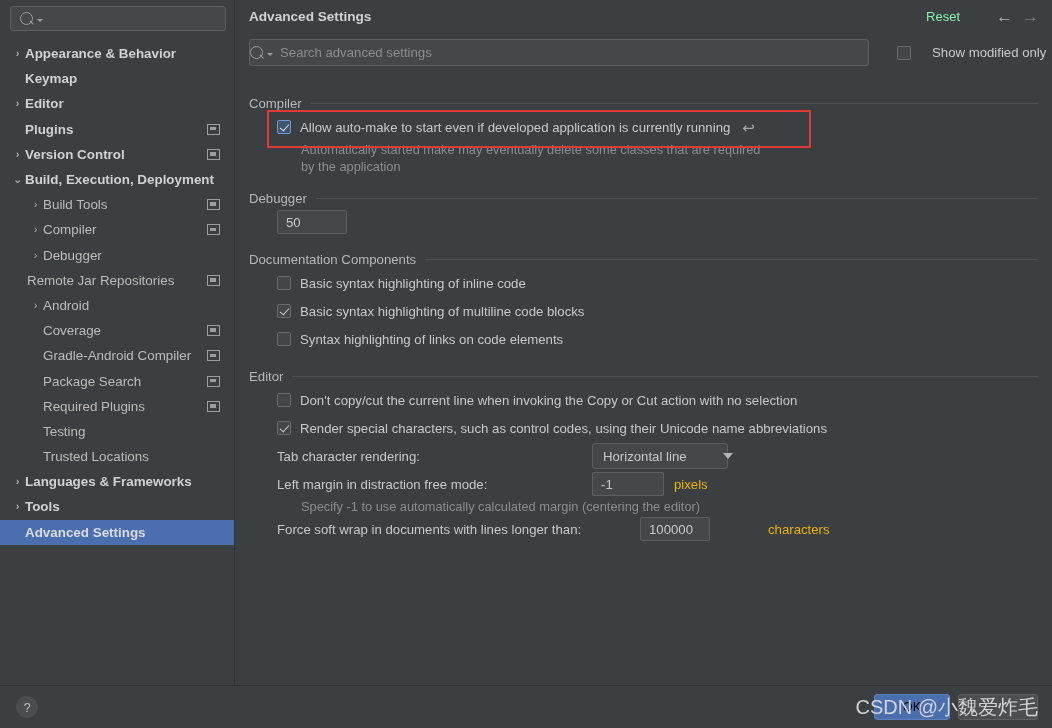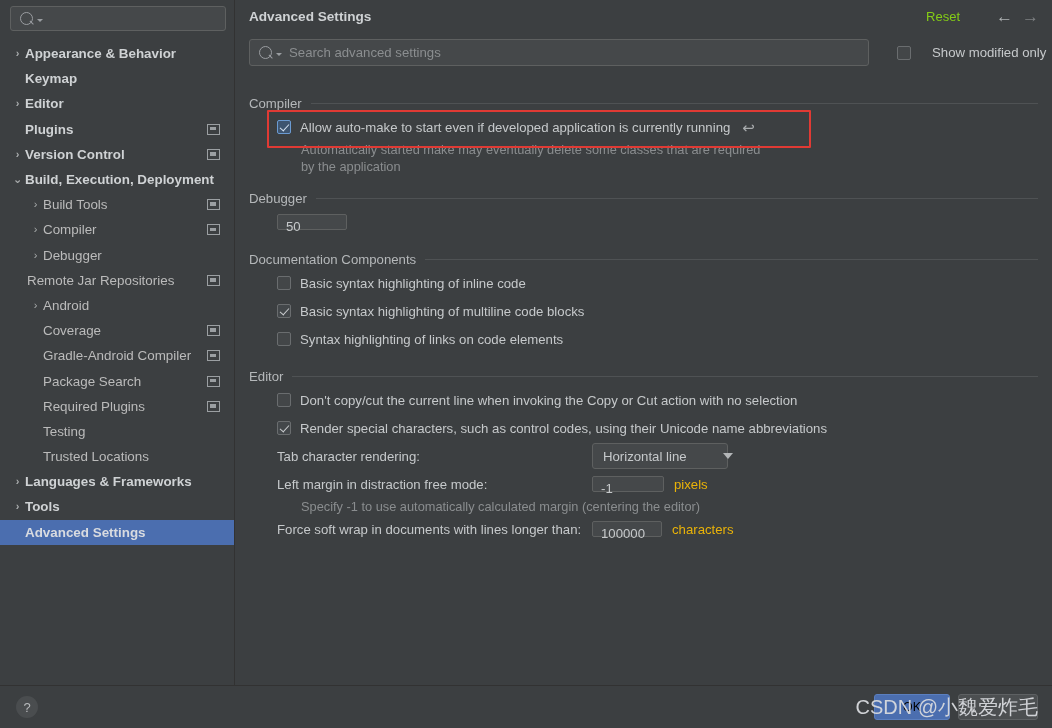--- a/index.html
+++ b/index.html
@@ -126,21 +126,21 @@
     align-items: center;
     padding: 0 14px 0 14px;
   }
   .main-title {
     font-size: 13.6px;
     font-weight: bold;
     color: #cfd2d4;
     flex: 1 1 auto;
   }
   .reset-link {
-    color: #84cc16;
+    color: #86efac;
     font-size: 13px;
     margin-right: 26px;
     cursor: pointer;
   }
   .navarrow {
     color: #b0b3b5;
     font-size: 17px;
     line-height: 1;
     margin-left: 10px;
     width: 16px;
@@ -155,21 +155,21 @@
     margin-top: 7px;
   }
   .adv-search {
     flex: 0 0 620px;
     height: 27px;
     background: #45484a;
     border: 1px solid #5e6060;
     border-radius: 3px;
     display: flex;
     align-items: center;
-    padding-left: 9px;
+    padding-left: 0;
     box-sizing: border-box;
   }
   .adv-search .ph {
     color: #8b8e90;
     font-size: 13.2px;
     margin-left: 7px;
   }
   .modified-only {
     display: flex;
     align-items: center;
@@ -249,21 +249,21 @@
     line-height: 17px;
     max-width: 470px;
     white-space: normal;
   }
   .field {
     background: #45484a;
     border: 1px solid #5e6060;
     border-radius: 2px;
     color: #c6c9cb;
     font-size: 13.2px;
-    height: 16px;
+    height: 24px;
     line-height: 24px;
     padding: 0 8px;
     box-sizing: border-box;
   }
   .combo {
     background: #45484a;
     border: 1px solid #5e6060;
     border-radius: 3px;
     color: #c6c9cb;
     font-size: 13.2px;
@@ -351,20 +351,21 @@
     font-size: 20px;
     color: #d8dade;
     letter-spacing: 0px;
     white-space: nowrap;
     opacity: 0.95;
     pointer-events: none;
   }
   .row-cut {
     overflow: hidden;
     height: 14px;
+    gap: 48px;
   }
 </style>
 </head>
 <body>
 
 <div id="root">
 
   <div class="body-area">
 
     <div class="sidebar">

